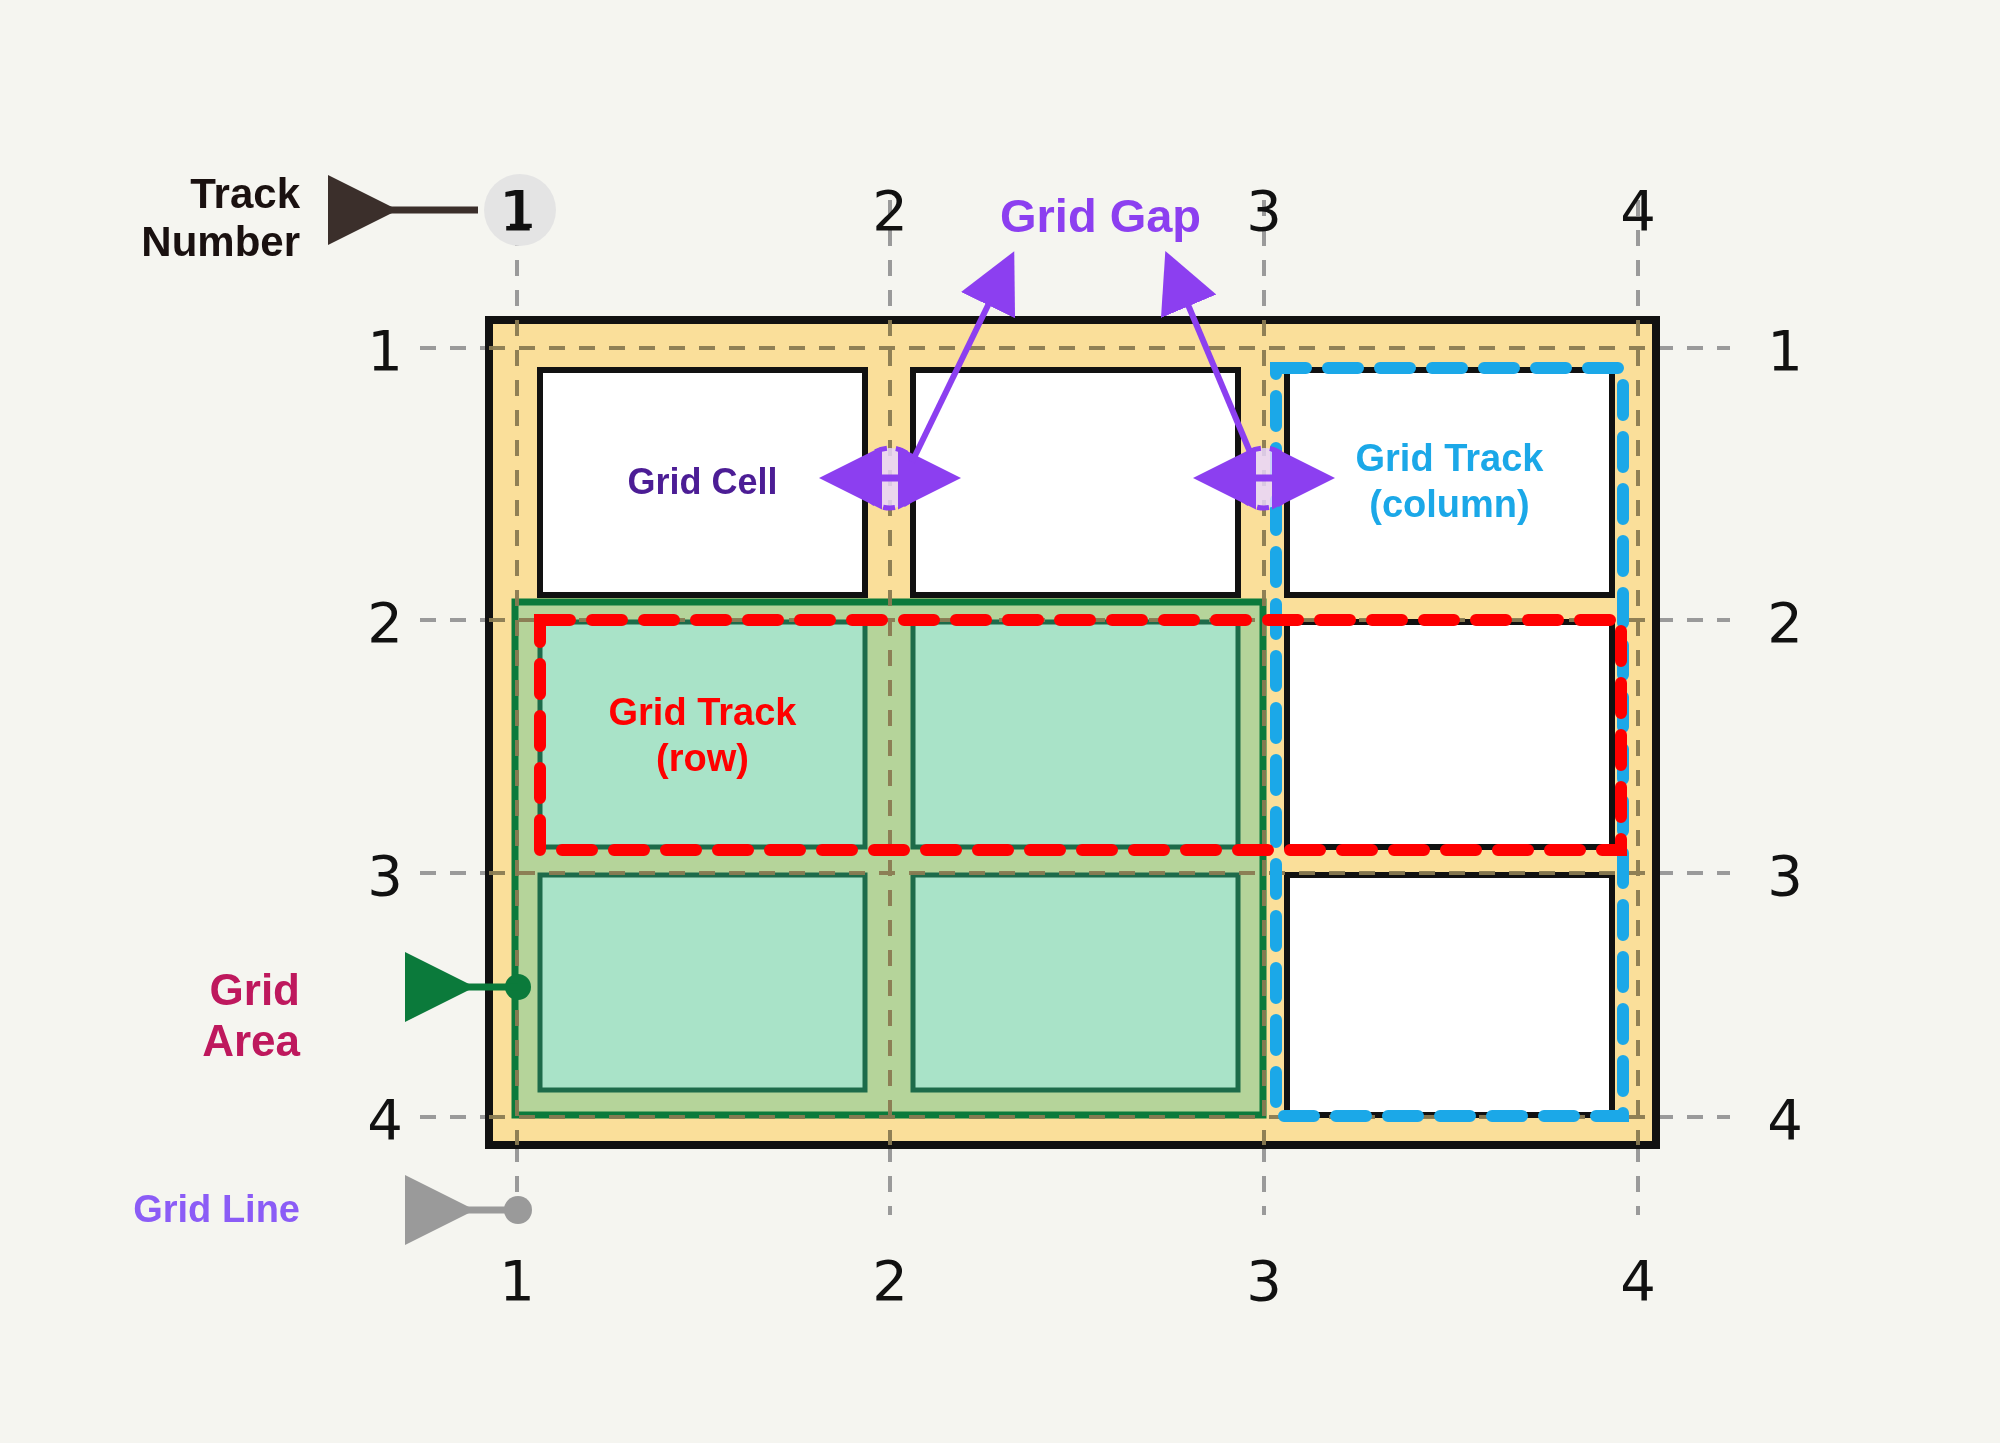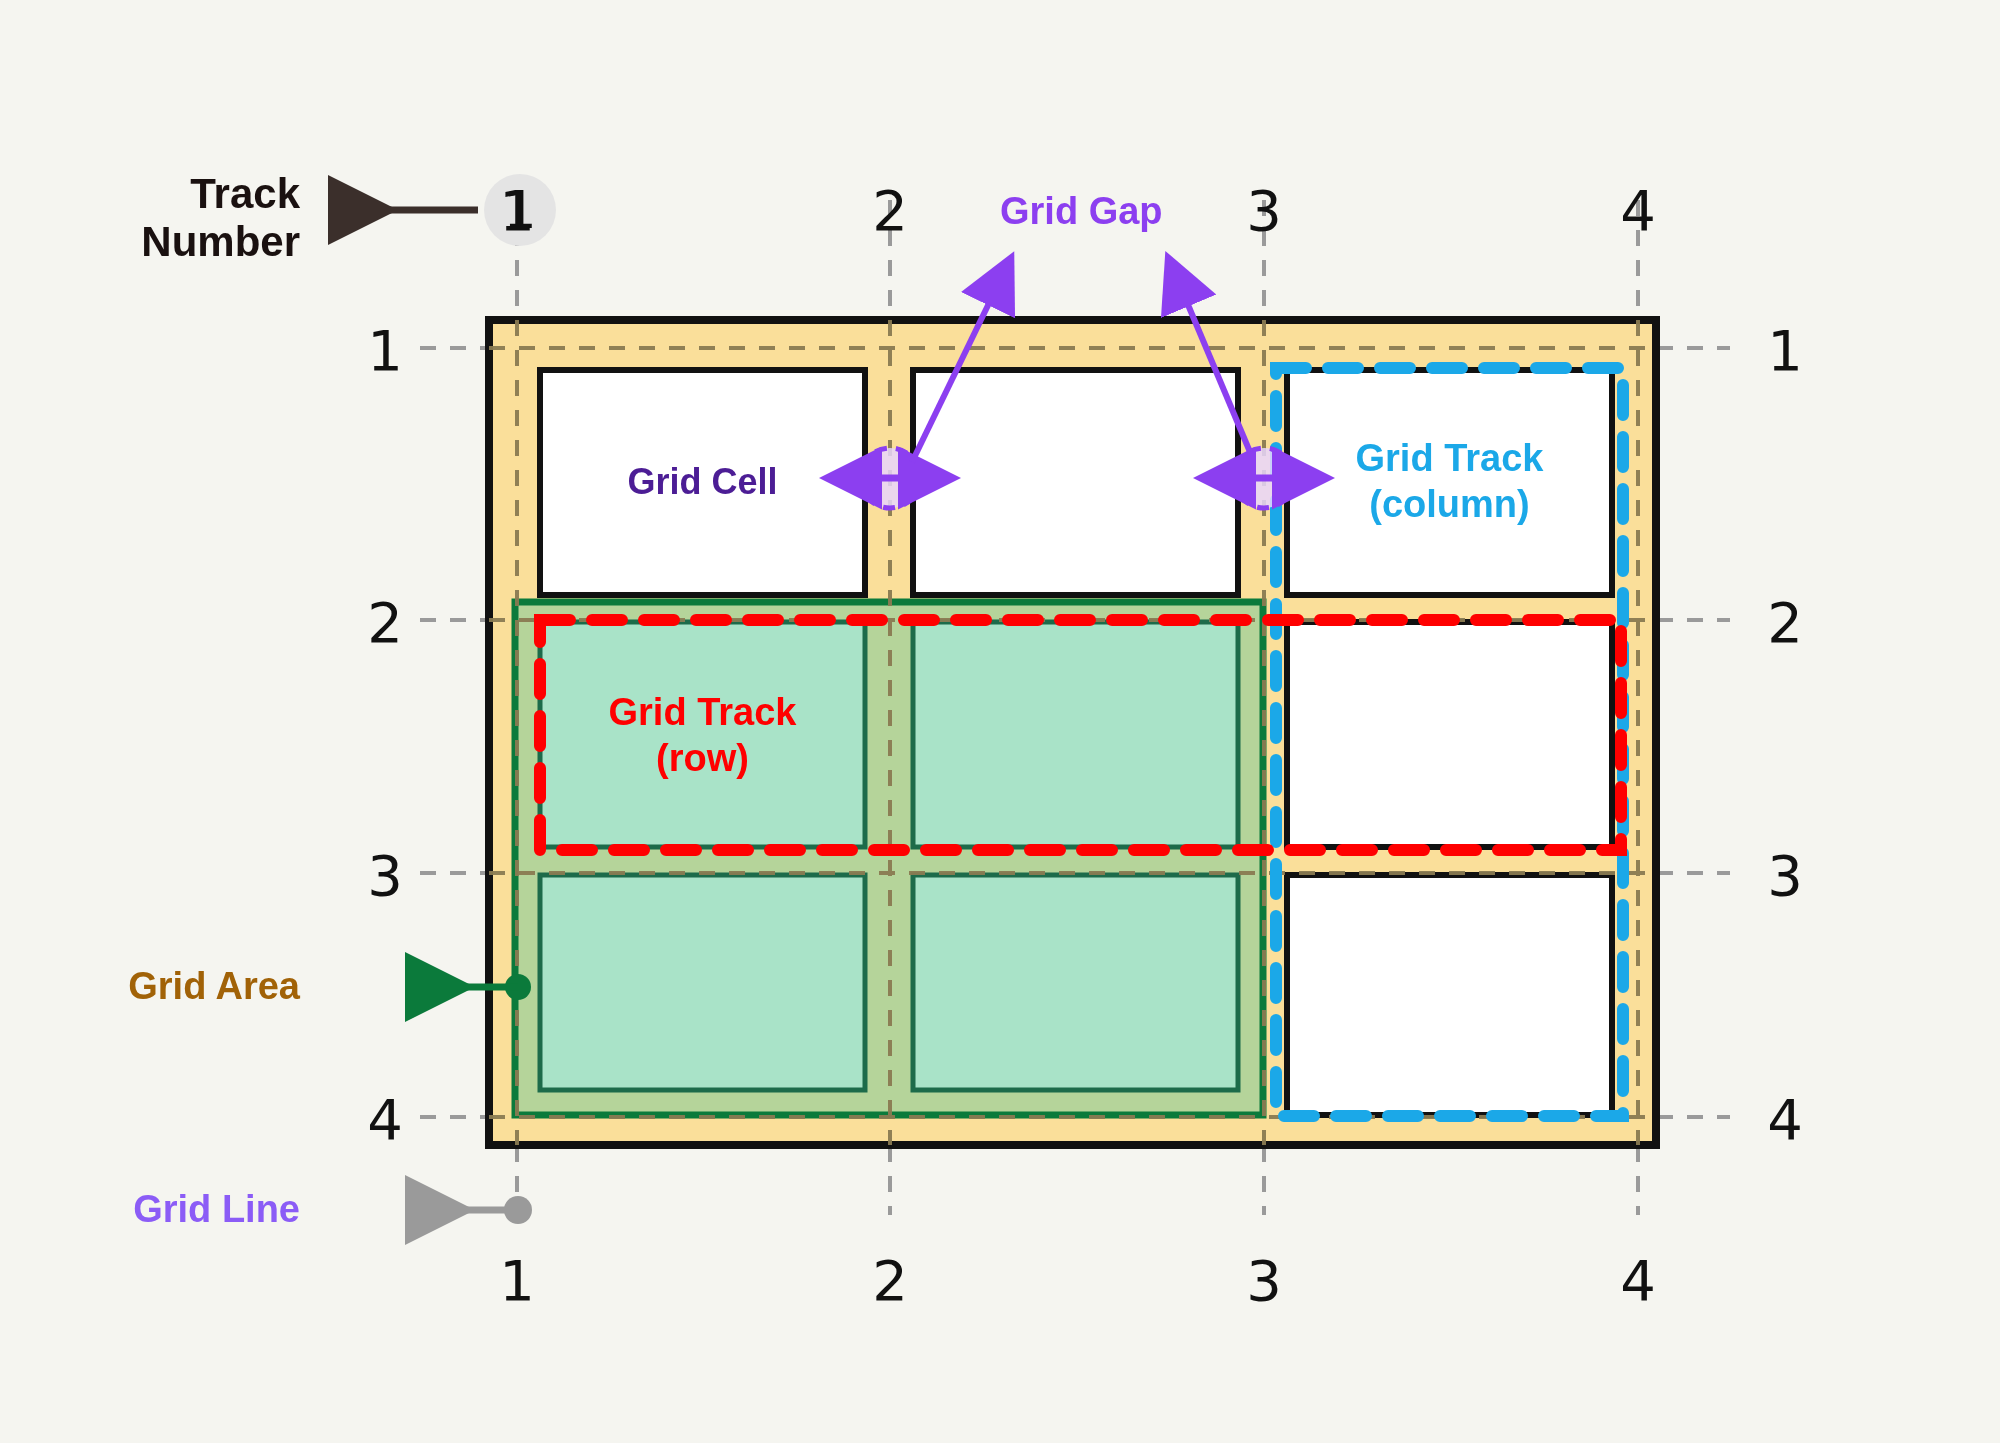--- a/index.html
+++ b/index.html
@@ -156,31 +156,31 @@
       <line x1="518" y1="1210" x2="412" y2="1210" stroke="#9a9a9a" stroke-width="7" marker-end="url(#arrowGrey)"></line>
     </g>
   </svg>
 
   <div class="side-label" style="left:120px; top:170px; width:180px; color:#1a1110; font-size:42px;">Track
 Number</div>
   <div class="gridnum-badge" style="left:484px; top:174px;">
     <span>1</span>
   </div>
 
-  <div class="lbl" style="left:1000px; top:190px; font-size:38px; color:#8c3ff0;">Grid Gap</div>
+  <div class="lbl" style="left:1000px; top:190px; font-size:47px; color:#8c3ff0;">Grid Gap</div>
 
   <div class="cell-text" style="left:540px; top:460px; width:325px; color:#4c1d95;">Grid Cell</div>
 
   <div class="cell-text" style="left:1287px; top:436px; width:325px; color:#1ba8e8; font-size:38px;">Grid Track
 (column)</div>
 
   <div class="cell-text" style="left:540px; top:690px; width:325px; color:#ff0000; font-size:38px;">Grid Track
 (row)</div>
 
-  <div class="side-label" style="left:120px; top:965px; width:180px; color:#a16207; font-size:38px;">Grid Area</div>
+  <div class="side-label" style="left:120px; top:965px; width:180px; color:#be185d; font-size:44px;">Grid Area</div>
 
   <div class="side-label" style="left:120px; top:1188px; width:180px; color:#8b5cf6; font-size:38px;">Grid Line</div>
 
   <div class="numlbl" style="left:487px; top:178px; width:60px;">1</div>
   <div class="numlbl" style="left:860px; top:178px; width:60px;">2</div>
   <div class="numlbl" style="left:1234px; top:178px; width:60px;">3</div>
   <div class="numlbl" style="left:1608px; top:178px; width:60px;">4</div>
 
   <div class="numlbl" style="left:487px; top:1248px; width:60px;">1</div>
   <div class="numlbl" style="left:860px; top:1248px; width:60px;">2</div>

